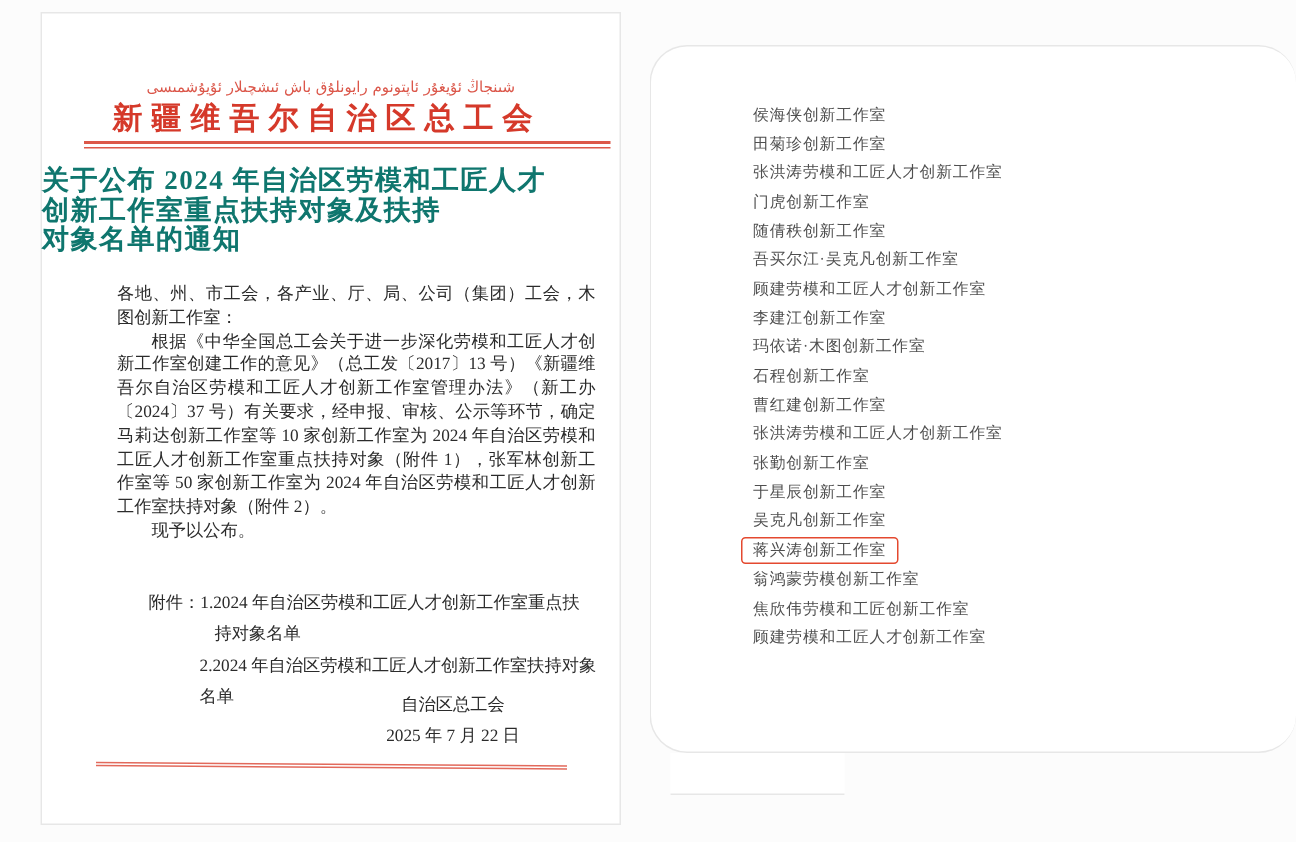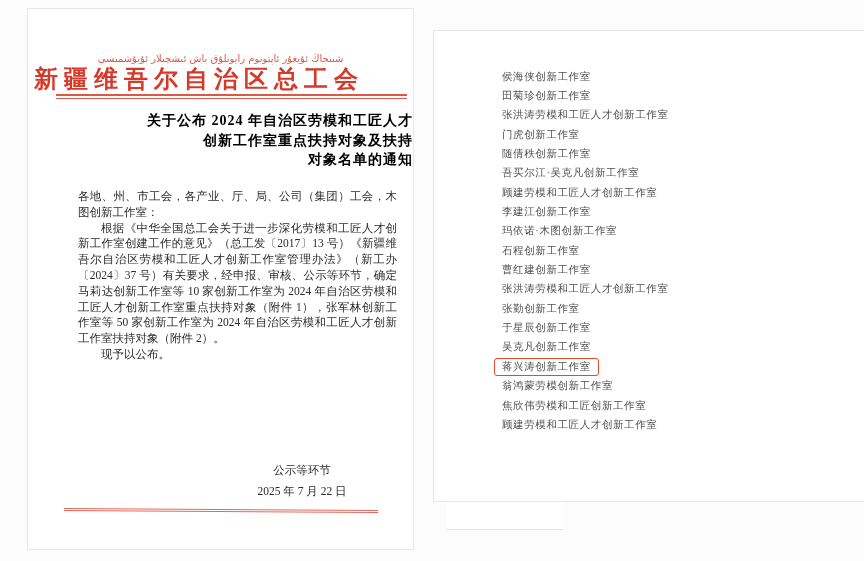--- a/index.html
+++ b/index.html
@@ -15,54 +15,55 @@
     background:#fcfcfc;
     font-family:"Liberation Serif","DejaVu Serif",serif;
     position:relative;
   }
   .page{
     position:absolute;
     background:#ffffff;
     border:1px solid var(--page-edge);
   }
   .page-left{left:27px;top:8px;width:387px;height:542px;}
-  .page-right{left:433px;top:30px;width:431px;height:472px;border-right:none;}
+  .page-right{left:433px;top:30px;width:431px;height:472px;border-right:none;border-radius:25px;}
   .page-lip{
     position:absolute;left:447px;top:502px;width:116px;height:28px;
     background:#ffffff;border-bottom:1px solid var(--page-edge);
   }
 
   
   .uyghur-line{
     position:absolute;top:44px;left:0;right:0;
     text-align:center;
     direction:rtl;
     font-family:"DejaVu Sans",sans-serif;
     font-size:10px;line-height:12px;
     color:var(--accent);
     opacity:.85;
   }
   .org-name{
     position:absolute;top:59px;left:0;right:11px;
+    text-align:center;
     color:var(--accent);
-    font-size:24px;font-weight:bold;
+    font-size:20px;font-weight:bold;
     letter-spacing:6px;padding-left:6px;
     line-height:22px;
   }
   .head-rule{
     position:absolute;top:85px;left:28px;right:6px;height:5px;
     border-top:2px solid var(--rule);
     border-bottom:1px solid var(--rule);
   }
   .doc-title{
     position:absolute;top:102px;left:0;right:0;
-    text-align:right;
-    font-size:14px;font-weight:bold;
+    text-align:left;
+    font-size:18px;font-weight:bold;
     line-height:19.5px;letter-spacing:1px;
-    color:#000000;
+    color:#0f766e;
   }
   .doc-body{
     position:absolute;top:180px;left:50px;right:16px;
     font-size:11.5px;line-height:15.8px;
     color:#2b2b2b;
     text-align:justify;
   }
   .doc-body p.indent{text-indent:2em;}
   .attach{
     position:absolute;top:383px;left:71px;right:10px;
@@ -114,23 +115,28 @@
     <div>创新工作室重点扶持对象及扶持</div>
     <div>对象名单的通知</div>
   </div>
 
   <div class="doc-body">
     <p>各地、州、市工会，各产业、厅、局、公司（集团）工会，木图创新工作室：</p>
     <p class="indent">根据《中华全国总工会关于进一步深化劳模和工匠人才创新工作室创建工作的意见》（总工发〔2017〕13 号）《新疆维吾尔自治区劳模和工匠人才创新工作室管理办法》（新工办〔2024〕37 号）有关要求，经申报、审核、公示等环节，确定马莉达创新工作室等 10 家创新工作室为 2024 年自治区劳模和工匠人才创新工作室重点扶持对象（附件 1），张军林创新工作室等 50 家创新工作室为 2024 年自治区劳模和工匠人才创新工作室扶持对象（附件 2）。</p>
     <p class="indent">现予以公布。</p>
   </div>
 
+  <div class="attach">
+    <div class="a1">附件：1.2024 年自治区劳模和工匠人才创新工作室重点扶</div>
+    <div class="a2">持对象名单</div>
+    <div class="a3">2.2024 年自治区劳模和工匠人才创新工作室扶持对象名单</div>
+  </div>
 
   <div class="sign-block">
-    <div>公示等环节</div>
+    <div>自治区总工会</div>
     <div>2025 年 7 月 22 日</div>
   </div>
 
   <div class="foot-rule"></div>
 </div>
 
 <div class="page page-right">
   <ul class="worklist" id="worklist">
     <li>
         <span>侯海侠创新工作室</span>

